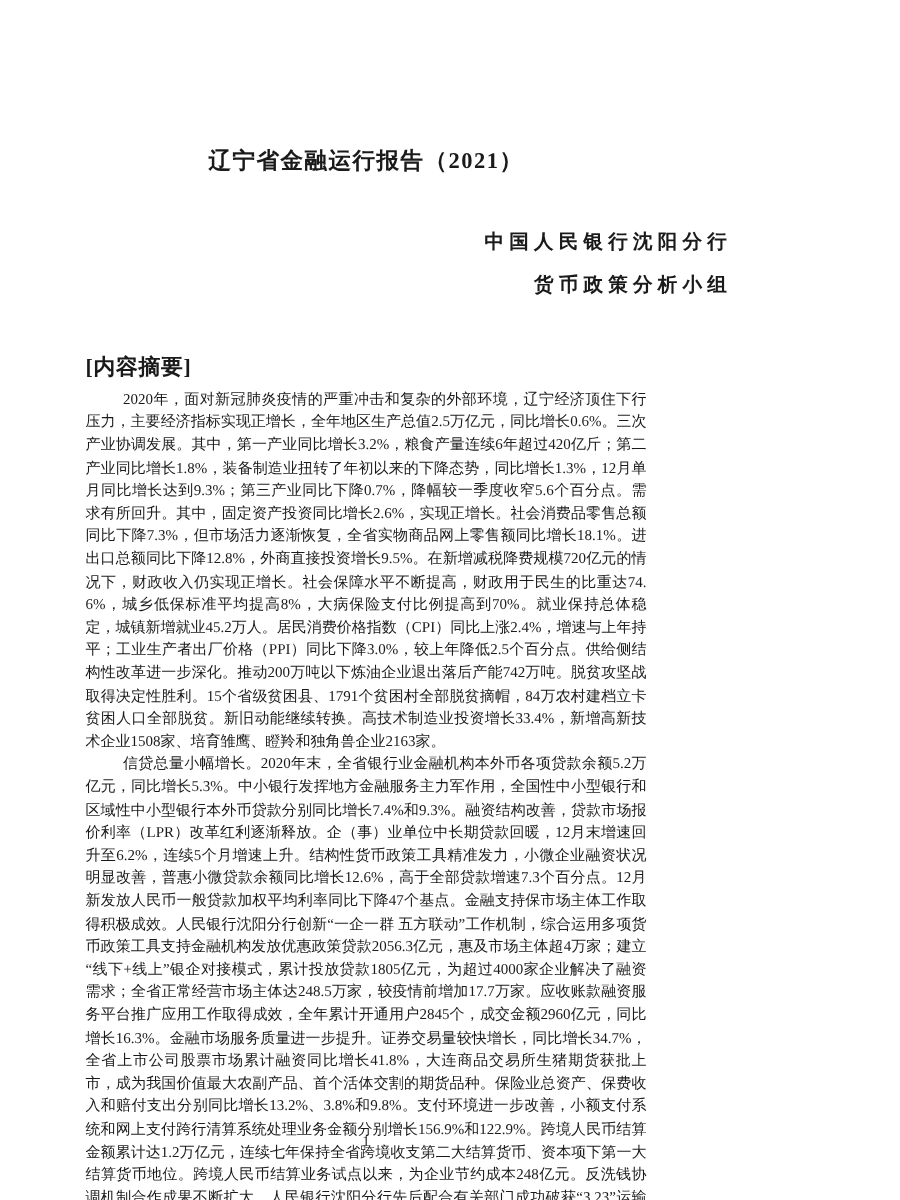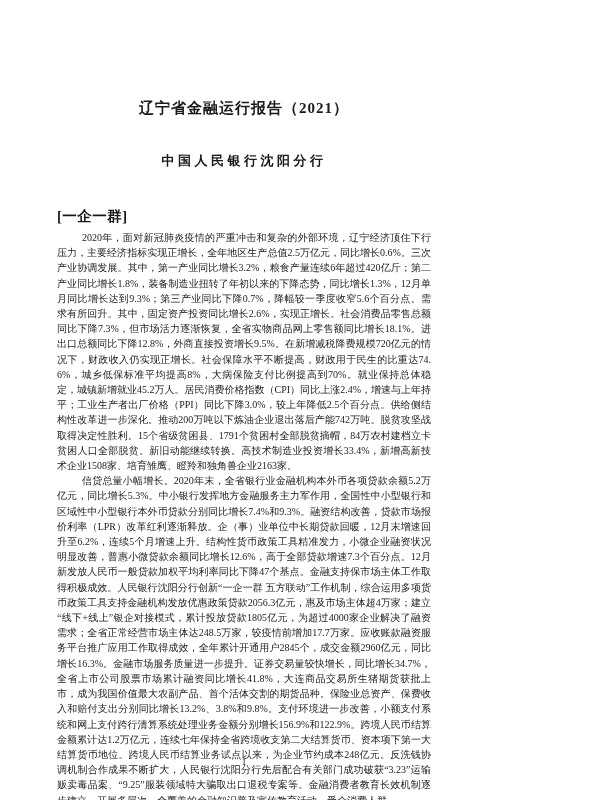--- a/index.html
+++ b/index.html
@@ -20,21 +20,21 @@
   }
   .doc-title {
     text-align: center;
     font-size: 15px;
     font-weight: bold;
     line-height: 20px;
     letter-spacing: 1px;
     margin: 0;
   }
   .author-line {
-    text-align: center;
+    text-align: right;
     font-size: 13px;
     font-weight: bold;
     line-height: 18px;
     letter-spacing: 3.5px;
     margin: 0;
   }
   .author-line.first { margin-top: 34px; }
   .author-line.second { margin-top: 11px; }
   .abstract-heading {
     margin: 37px 0 4px 0;
@@ -68,22 +68,23 @@
 </style>
 </head>
 <body>
 
 <div class="page">
 
   <h1 class="doc-title">辽宁省金融运行报告（2021）</h1>
 
   <div class="author-line first">中国人民银行沈阳分行</div>
 
+  <div class="author-line second">货币政策分析小组</div>
 
-  <div class="abstract-heading">[一企一群]</div>
+  <div class="abstract-heading">[内容摘要]</div>
 
   <div class="body-text">
     <p>2020年，面对新冠肺炎疫情的严重冲击和复杂的外部环境，辽宁经济顶住下行压力，主要经济指标实现正增长，全年地区生产总值2.5万亿元，同比增长0.6%。三次产业协调发展。其中，第一产业同比增长3.2%，粮食产量连续6年超过420亿斤；第二产业同比增长1.8%，装备制造业扭转了年初以来的下降态势，同比增长1.3%，12月单月同比增长达到9.3%；第三产业同比下降0.7%，降幅较一季度收窄5.6个百分点。需求有所回升。其中，固定资产投资同比增长2.6%，实现正增长。社会消费品零售总额同比下降7.3%，但市场活力逐渐恢复，全省实物商品网上零售额同比增长18.1%。进出口总额同比下降12.8%，外商直接投资增长9.5%。在新增减税降费规模720亿元的情况下，财政收入仍实现正增长。社会保障水平不断提高，财政用于民生的比重达74.6%，城乡低保标准平均提高8%，大病保险支付比例提高到70%。就业保持总体稳定，城镇新增就业45.2万人。居民消费价格指数（CPI）同比上涨2.4%，增速与上年持平；工业生产者出厂价格（PPI）同比下降3.0%，较上年降低2.5个百分点。供给侧结构性改革进一步深化。推动200万吨以下炼油企业退出落后产能742万吨。脱贫攻坚战取得决定性胜利。15个省级贫困县、1791个贫困村全部脱贫摘帽，84万农村建档立卡贫困人口全部脱贫。新旧动能继续转换。高技术制造业投资增长33.4%，新增高新技术企业1508家、培育雏鹰、瞪羚和独角兽企业2163家。</p>
     <p>信贷总量小幅增长。2020年末，全省银行业金融机构本外币各项贷款余额5.2万亿元，同比增长5.3%。中小银行发挥地方金融服务主力军作用，全国性中小型银行和区域性中小型银行本外币贷款分别同比增长7.4%和9.3%。融资结构改善，贷款市场报价利率（LPR）改革红利逐渐释放。企（事）业单位中长期贷款回暖，12月末增速回升至6.2%，连续5个月增速上升。结构性货币政策工具精准发力，小微企业融资状况明显改善，普惠小微贷款余额同比增长12.6%，高于全部贷款增速7.3个百分点。12月新发放人民币一般贷款加权平均利率同比下降47个基点。金融支持保市场主体工作取得积极成效。人民银行沈阳分行创新“一企一群 五方联动”工作机制，综合运用多项货币政策工具支持金融机构发放优惠政策贷款2056.3亿元，惠及市场主体超4万家；建立“线下+线上”银企对接模式，累计投放贷款1805亿元，为超过4000家企业解决了融资需求；全省正常经营市场主体达248.5万家，较疫情前增加17.7万家。应收账款融资服务平台推广应用工作取得成效，全年累计开通用户2845个，成交金额2960亿元，同比增长16.3%。金融市场服务质量进一步提升。证券交易量较快增长，同比增长34.7%，全省上市公司股票市场累计融资同比增长41.8%，大连商品交易所生猪期货获批上市，成为我国价值最大农副产品、首个活体交割的期货品种。保险业总资产、保费收入和赔付支出分别同比增长13.2%、3.8%和9.8%。支付环境进一步改善，小额支付系统和网上支付跨行清算系统处理业务金额分别增长156.9%和122.9%。跨境人民币结算金额累计达1.2万亿元，连续七年保持全省跨境收支第二大结算货币、资本项下第一大结算货币地位。跨境人民币结算业务试点以来，为企业节约成本248亿元。反洗钱协调机制合作成果不断扩大，人民银行沈阳分行先后配合有关部门成功破获“3.23”运输贩卖毒品案、“9.25”服装领域特大骗取出口退税专案等。金融消费者教育长效机制逐步建立，开展多层次、全覆盖的金融知识普及宣传教育活动，受众消费人群</p>
   </div>
 
   <div class="page-number">1</div>
 
 </div>
 

